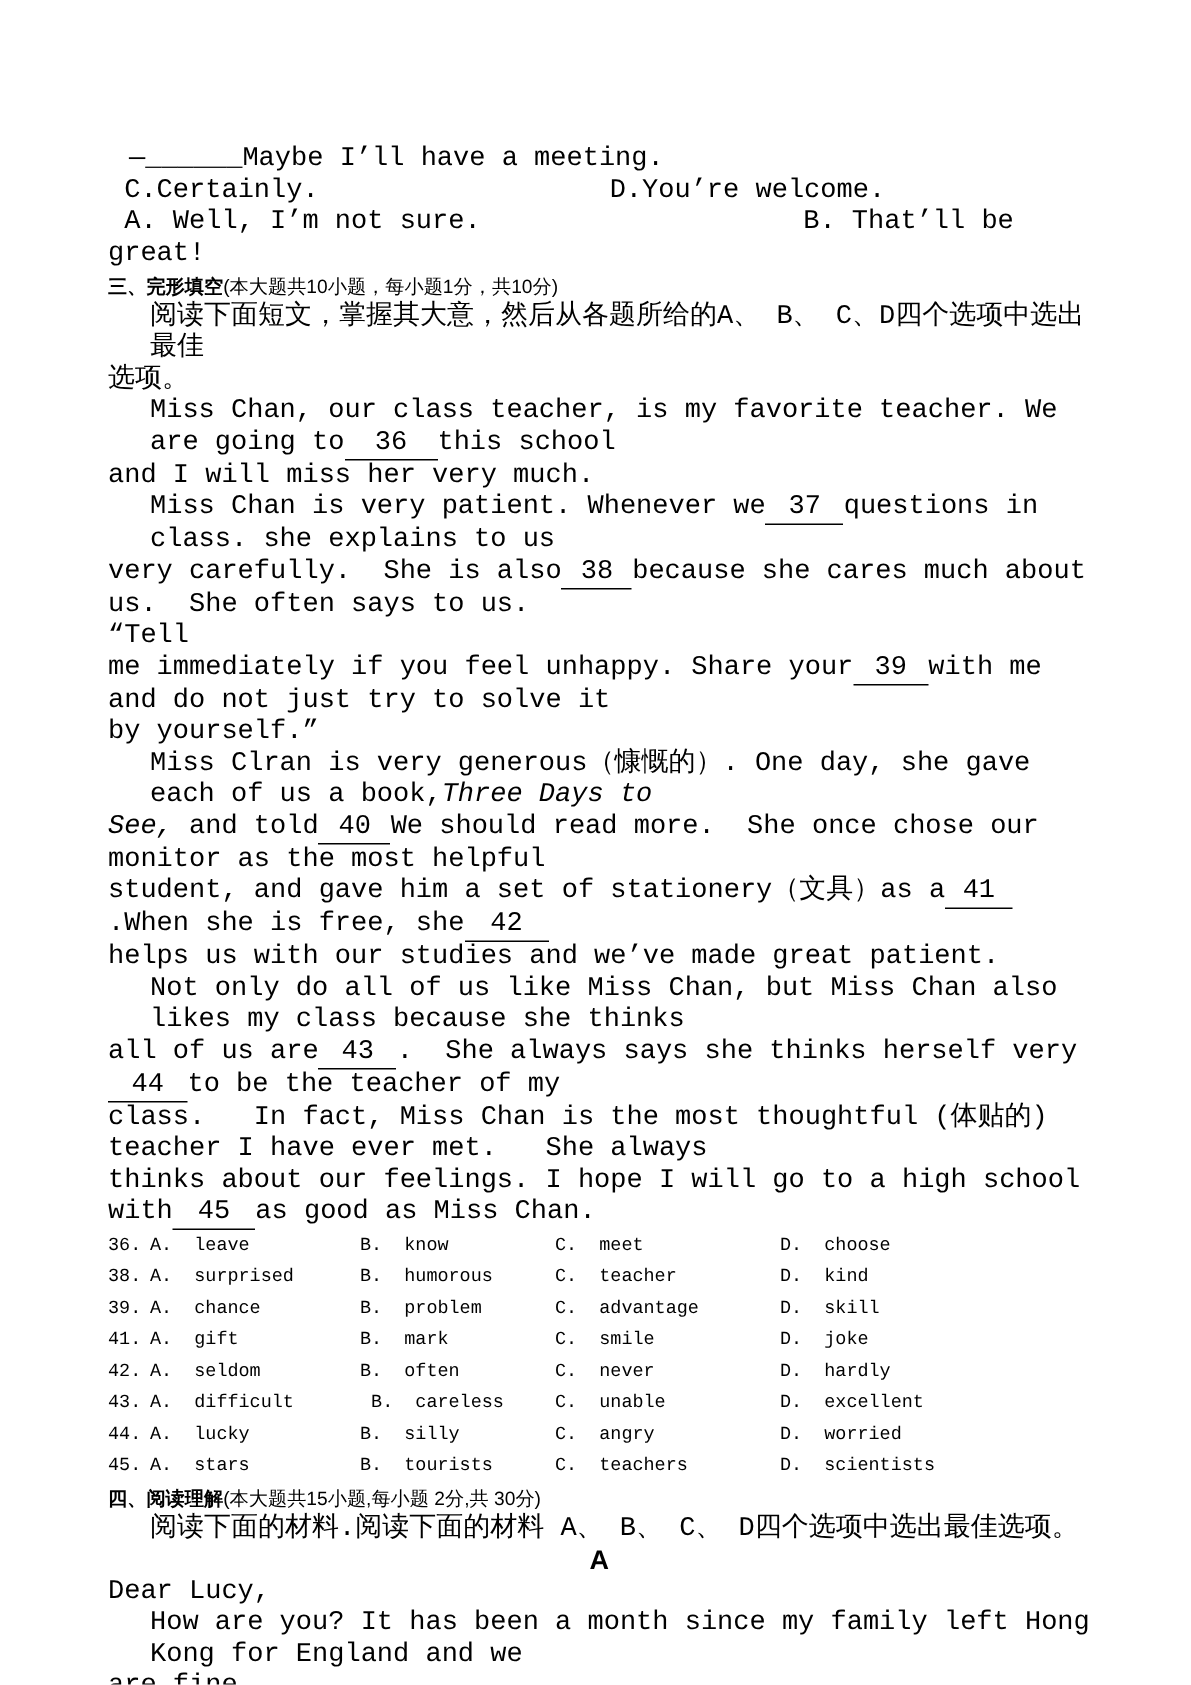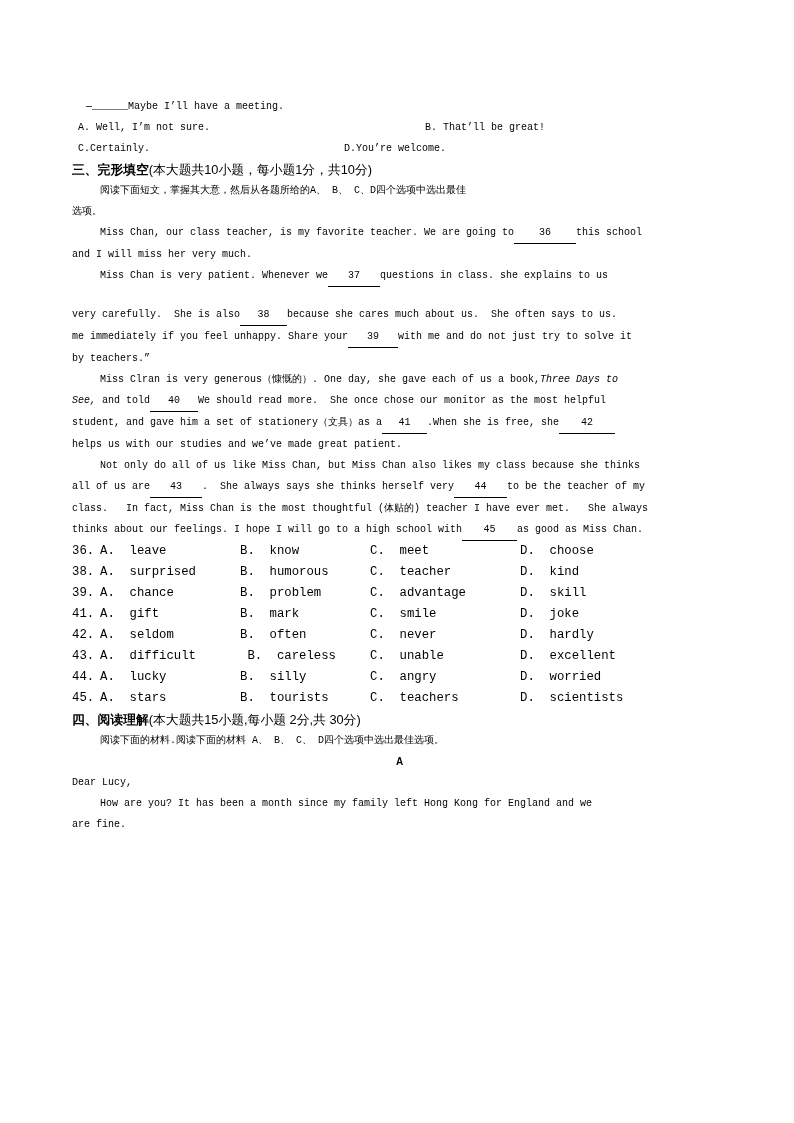--- a/index.html
+++ b/index.html
@@ -21,21 +21,21 @@
     height: 1123px;
     padding: 0;
   }
   .content {
     position: absolute;
     left: 72px;
     top: 96px;
     width: 655px;
   }
   .line {
-    font-size: 10px;
+    font-size: 18px;
     line-height: 21px;
     white-space: pre-wrap;
     font-family: "Liberation Mono", monospace;
   }
   .heading {
     font-family: "Liberation Sans", sans-serif;
     font-weight: bold;
     font-size: 12.8px;
     line-height: 21px;
   }
@@ -46,21 +46,21 @@
   .indent-2 { padding-left: 14px; }
   .center { text-align: center; }
   .blank {
     display: inline-block;
     border-bottom: 1px solid #000;
     text-align: center;
     font-family: "Liberation Mono", monospace;
   }
   .b36 { width: 62px; }
   .b37 { width: 52px; }
-  .b38 { width: 47px; margin-top: 17px; }
+  .b38 { width: 47px; }
   .b39 { width: 50px; }
   .b40 { width: 48px; }
   .b41 { width: 45px; }
   .b42 { width: 56px; }
   .b43 { width: 52px; }
   .b44 { width: 53px; }
   .b45 { width: 55px; }
   .ital { font-style: italic; }
   .opt-row {
     font-size: 12.3px;
@@ -73,33 +73,34 @@
     font-weight: bold;
   }
 </style>
 </head>
 <body>
 
 <div class="page">
   <div class="content">
 
     <div class="line indent-2">—______Maybe I’ll have a meeting.</div>
+    <div class="line"><span> C.Certainly.</span><span style="display:inline-block;width:194px"></span><span>D.You’re welcome.</span></div>
     <div class="line"><span> A. Well, I’m not sure.</span><span style="display:inline-block;width:215px"></span><span>B. That’ll be great!</span></div>
-    <div class="line"><span> C.Certainly.</span><span style="display:inline-block;width:194px"></span><span>D.You’re welcome.</span></div>
 
     <div class="heading"><span>三、完形填空</span><span class="normal">(本大题共10小题，每小题1分，共10分)</span></div>
     <div class="line indent-1">阅读下面短文，掌握其大意，然后从各题所给的A、 B、 C、D四个选项中选出最佳</div>
     <div class="line">选项。</div>
 
     <div class="line indent-1"><span>Miss Chan, our class teacher, is my favorite teacher. We are going to</span><span class="blank b36">36</span><span>this school</span></div>
     <div class="line">and I will miss her very much.</div>
     <div class="line indent-1"><span>Miss Chan is very patient. Whenever we</span><span class="blank b37">37</span><span>questions in class. she explains to us</span></div>
     <div class="line"><span>very carefully.  She is also</span><span class="blank b38">38</span><span>because she cares much about us.  She often says to us.</span></div>
+    <div class="line">“Tell</div>
     <div class="line"><span>me immediately if you feel unhappy. Share your</span><span class="blank b39">39</span><span>with me and do not just try to solve it</span></div>
-    <div class="line">by teachers.”</div>
+    <div class="line">by yourself.”</div>
     <div class="line indent-1"><span>Miss Clran is very generous（慷慨的）. One day, she gave each of us a book,</span><span class="ital">Three Days to</span></div>
     <div class="line"><span class="ital">See,</span><span> and told</span><span class="blank b40">40</span><span>We should read more.  She once chose our monitor as the most helpful</span></div>
     <div class="line"><span>student, and gave him a set of stationery（文具）as a</span><span class="blank b41">41</span><span>.When she is free, she</span><span class="blank b42">42</span></div>
     <div class="line">helps us with our studies and we’ve made great patient.</div>
     <div class="line indent-1">Not only do all of us like Miss Chan, but Miss Chan also likes my class because she thinks</div>
     <div class="line"><span>all of us are</span><span class="blank b43">43</span><span>.  She always says she thinks herself very</span><span class="blank b44">44</span><span>to be the teacher of my</span></div>
     <div class="line">class.   In fact, Miss Chan is the most thoughtful (体贴的) teacher I have ever met.   She always</div>
     <div class="line"><span>thinks about our feelings. I hope I will go to a high school with</span><span class="blank b45">45</span><span>as good as Miss Chan.</span></div>
 
     <div class="opt-row"><span style="display:inline-block;width:28px">36.</span><span style="display:inline-block;width:140px">A.  leave</span><span style="display:inline-block;width:130px">B.  know</span><span style="display:inline-block;width:150px">C.  meet</span><span>D.  choose</span></div>

